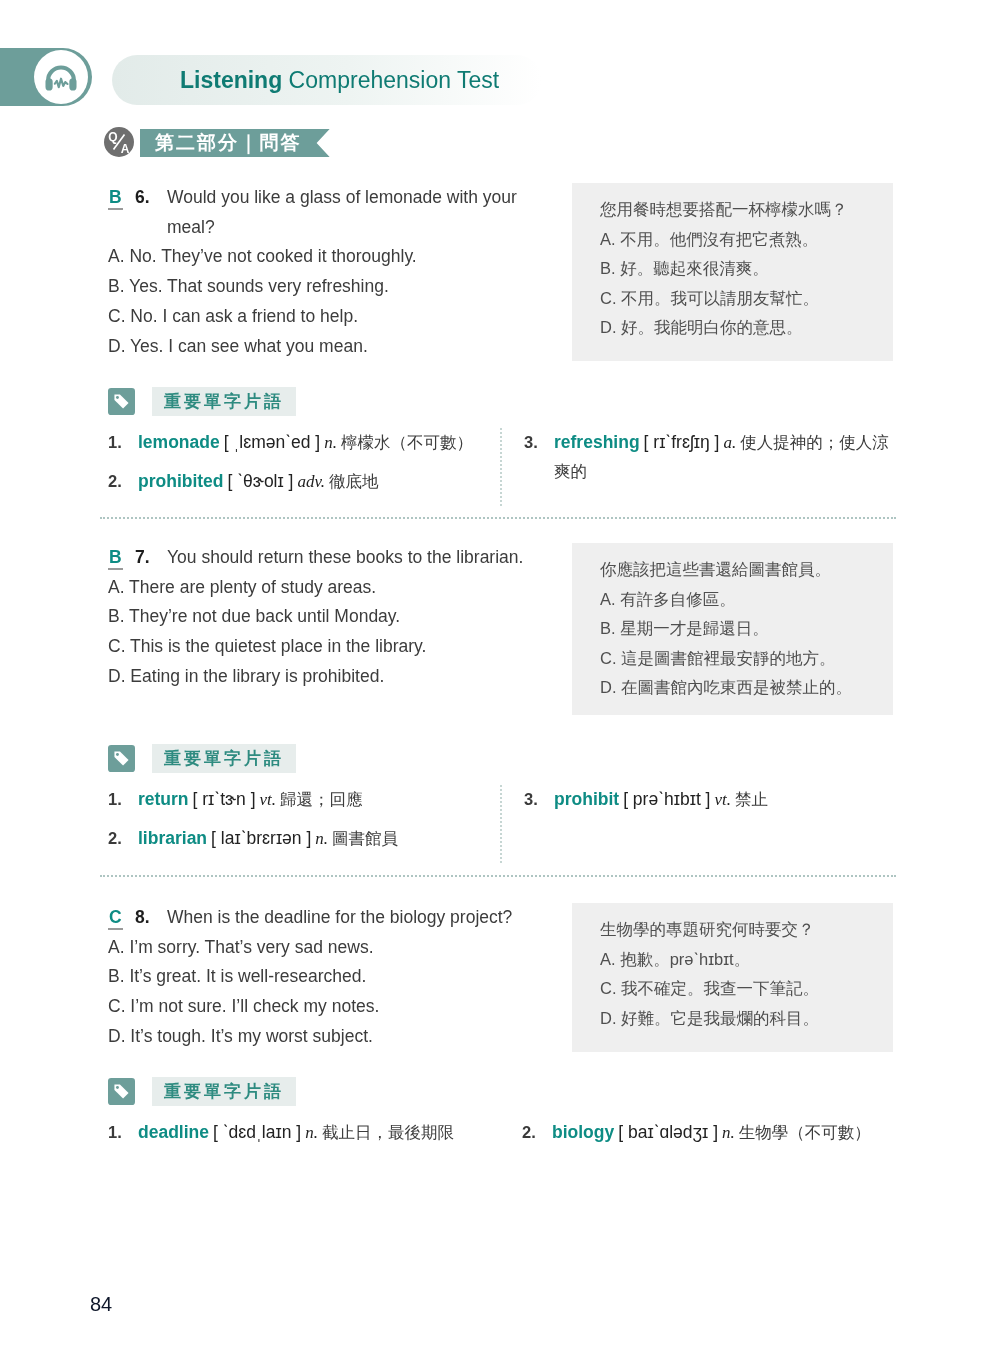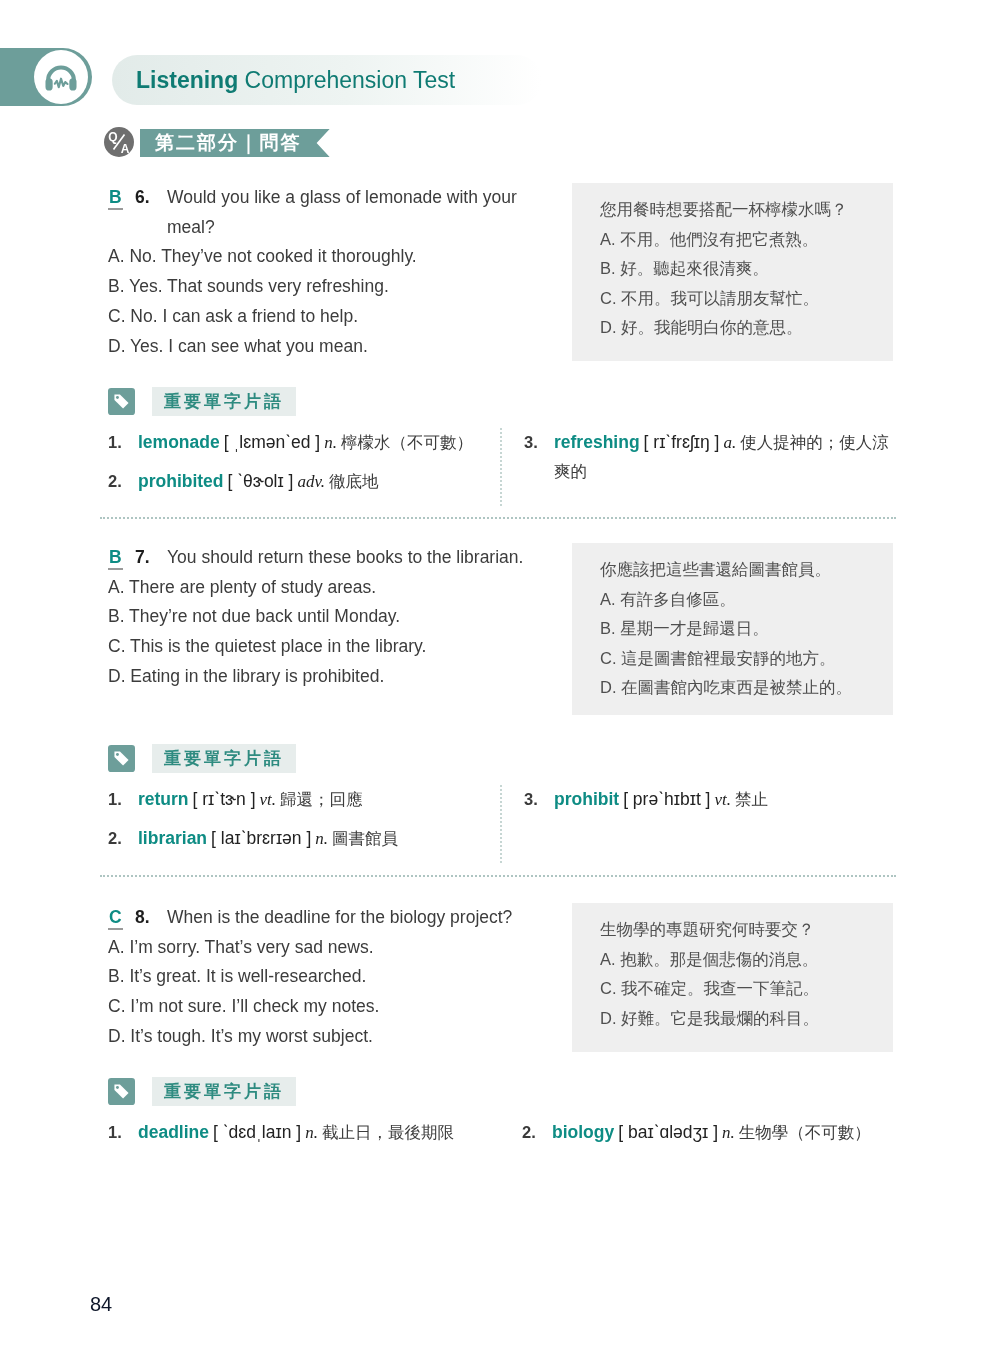--- a/index.html
+++ b/index.html
@@ -18,21 +18,21 @@
   .page{position:relative;width:1000px;height:1369px;overflow:hidden;background:#fff;}
 
   
   .audio-tab{position:absolute;left:0;top:48px;width:92px;height:58px;
     background:var(--sage);border-radius:0 29px 29px 0;}
   .audio-circle{position:absolute;right:4px;top:2px;width:54px;height:54px;}
   .title-bar{position:absolute;left:112px;top:55px;width:430px;height:50px;
     border-radius:25px;
     background:linear-gradient(90deg,#e2ebe9 0%,#eef4f2 55%,#ffffff 100%);
     display:flex;align-items:center;padding-left:24px;}
-  .title-bar .t-bold{font-weight:bold;color:var(--teal-dark);font-size:23px;}
+  .title-bar .t-bold{font-weight:bold;color:var(--teal-dark);font-size:23px;margin-left:44px;}
   .title-bar .t-rest{color:var(--teal-dark);font-size:23px;white-space:pre;}
 
   .qa-badge{position:absolute;left:104px;top:127px;width:30px;height:30px;border-radius:50%;
     background:#6f6f6f;}
   .section-banner{position:absolute;left:140px;top:129px;height:28px;
     background:var(--sage);color:#fff;font-size:19px;font-weight:bold;letter-spacing:2px;
     display:flex;align-items:center;padding:0 28px 0 15px;
     clip-path:polygon(0 0,100% 0,calc(100% - 13px) 50%,100% 100%,0 100%);}
 
   
@@ -220,21 +220,21 @@
       </div>
       <div class="opts">
         <div>A. I’m sorry. That’s very sad news.</div>
         <div>B. It’s great. It is well-researched.</div>
         <div>C. I’m not sure. I’ll check my notes.</div>
         <div>D. It’s tough. It’s my worst subject.</div>
       </div>
     </div>
     <aside class="q-trans">
       <div>生物學的專題研究何時要交？</div>
-      <div>A. 抱歉。那是個悲傷的消息。</div>
+      <div>A. 抱歉。prəˋhɪbɪt。</div>
       <div>C. 我不確定。我查一下筆記。</div>
       <div>D. 好難。它是我最爛的科目。</div>
     </aside>
   </section>
 
   <section class="vocab" style="top:1078px;">
     <div class="vocab-head">
       <svg class="tag-ic" viewBox="0 0 26 26">
         <rect width="26" height="26" rx="3" fill="#6d9e9a"></rect>
         <path d="M6.2 11.5 V6.2 H11.5 L19.8 14.5 L14.5 19.8 Z" fill="#ffffff"></path>

